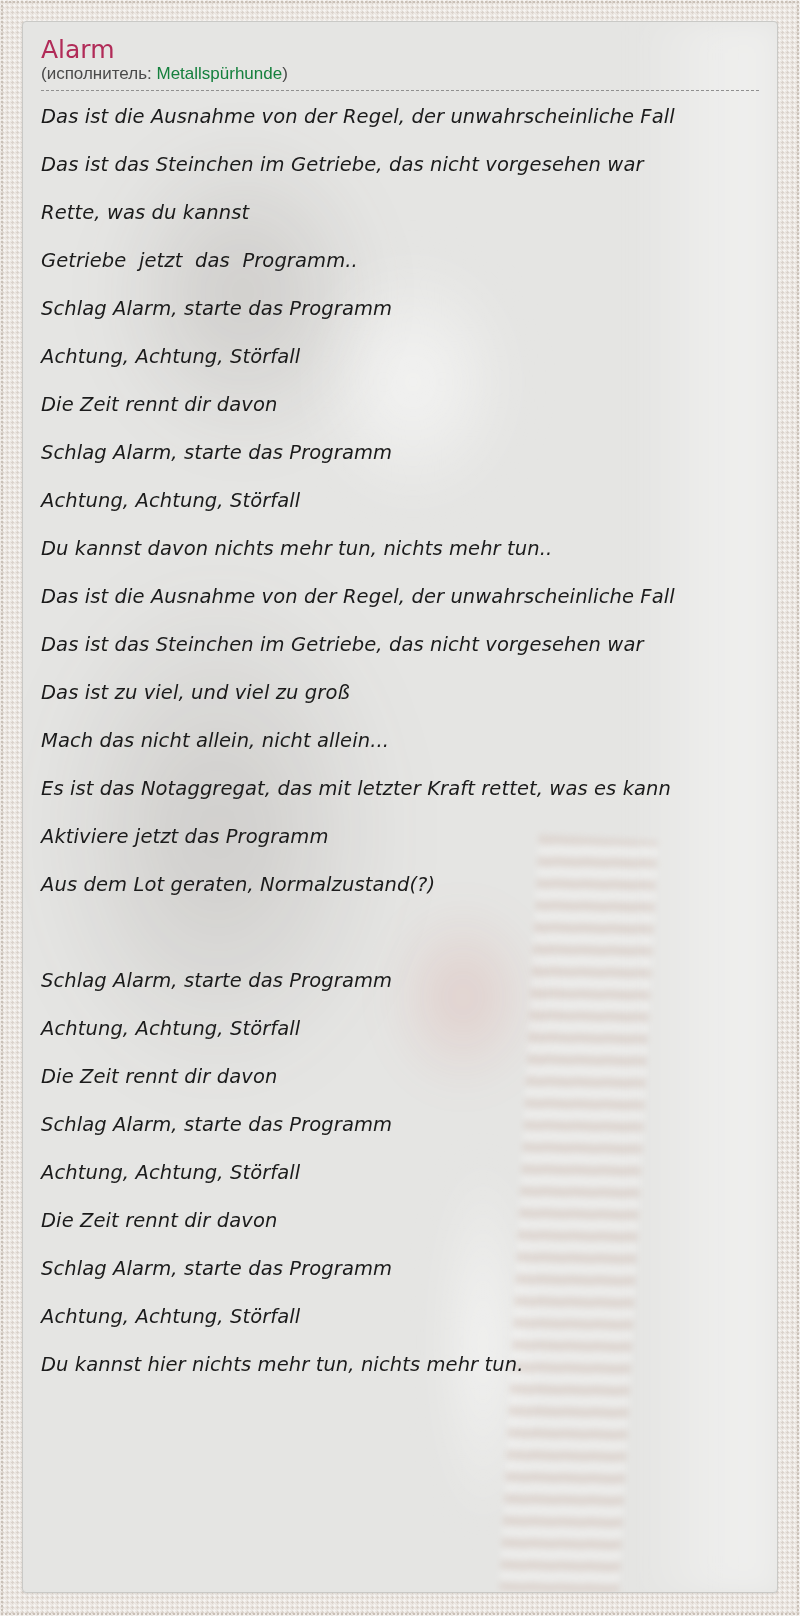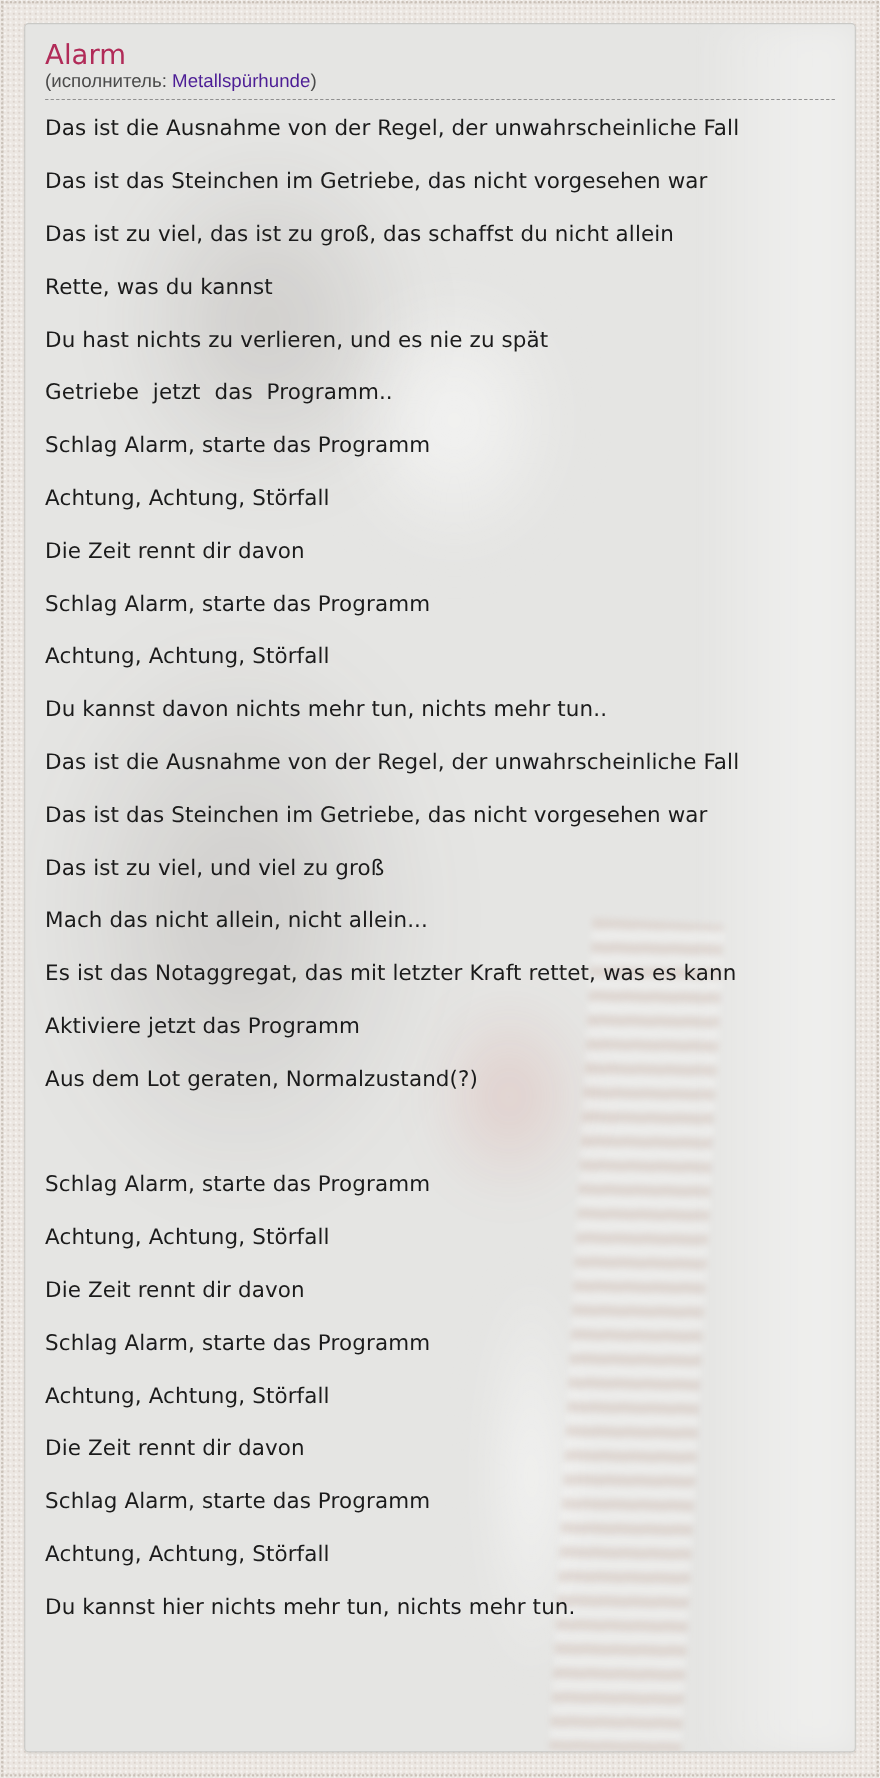--- a/index.html
+++ b/index.html
@@ -89,26 +89,26 @@
     font-weight: normal;
     color: #b12b58;
   }
   .subtitle {
     margin: 0;
     font-family: "Liberation Sans", sans-serif;
     font-size: 17px; line-height: 20px;
     color: #4a4a4a;
   }
   .artist-link {
-    color: #4c1d95;
+    color: #15803d;
     text-decoration: none;
     cursor: pointer;
     text-align: center;
   }
-  .lyrics { padding: 1px 0 0; }
+  .lyrics { padding: 1px 0 0; font-style: italic; }
   .line {
     height: 48px;
     display: flex;
     align-items: center;
     font-family: "DejaVu Sans", sans-serif;
     font-size: 19.5px;
     color: #1b1b1b;
   }
   .line span { white-space: pre-wrap; letter-spacing: 0.1px; }
 </style>
@@ -135,27 +135,21 @@
     </div>
 
     <div class="lyrics">
         <div class="line">
           <span>Das ist die Ausnahme von der Regel, der unwahrscheinliche Fall</span>
         </div>
         <div class="line">
           <span>Das ist das Steinchen im Getriebe, das nicht vorgesehen war</span>
         </div>
         <div class="line">
-          <span>Das ist zu viel, das ist zu groß, das schaffst du nicht allein</span>
-        </div>
-        <div class="line">
           <span>Rette, was du kannst</span>
-        </div>
-        <div class="line">
-          <span>Du hast nichts zu verlieren, und es nie zu spät</span>
         </div>
         <div class="line">
           <span>Getriebe  jetzt  das  Programm..</span>
         </div>
         <div class="line">
           <span>Schlag Alarm, starte das Programm</span>
         </div>
         <div class="line">
           <span>Achtung, Achtung, Störfall</span>
         </div>

